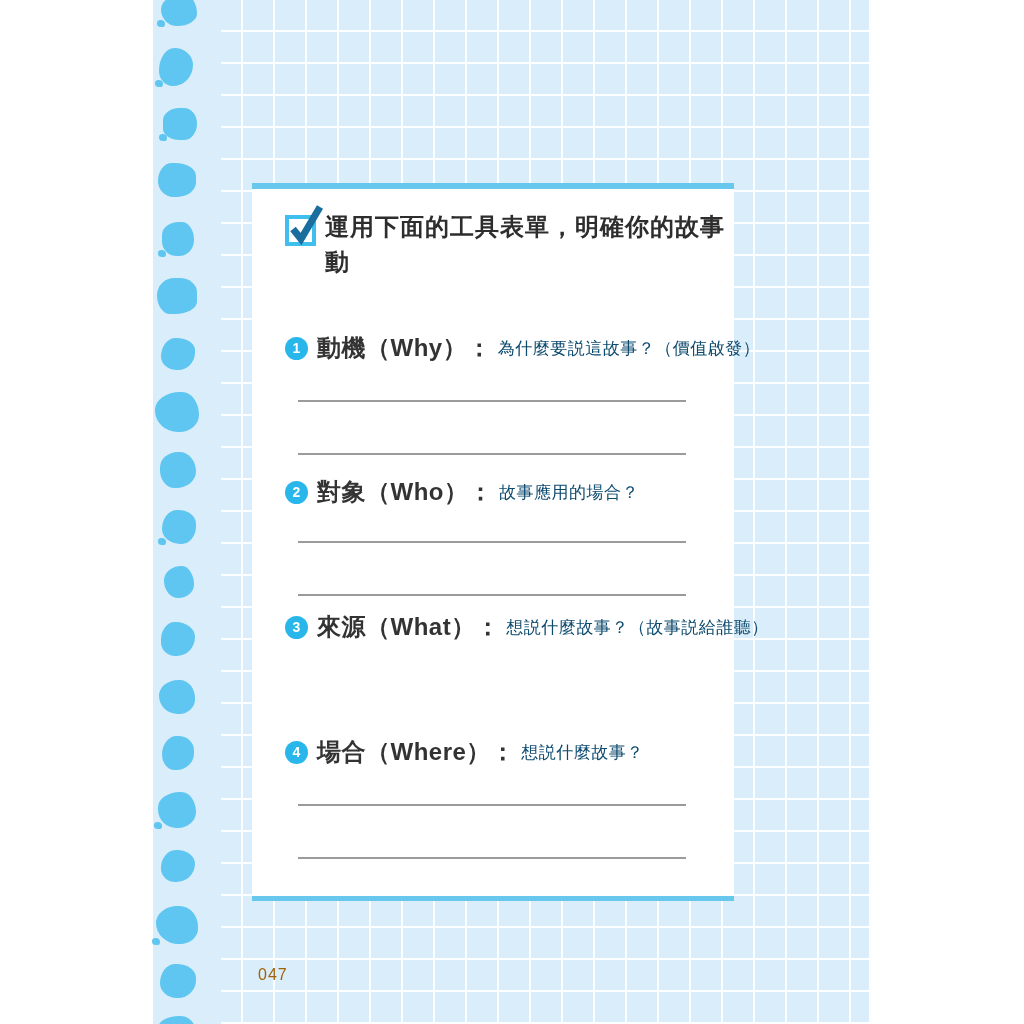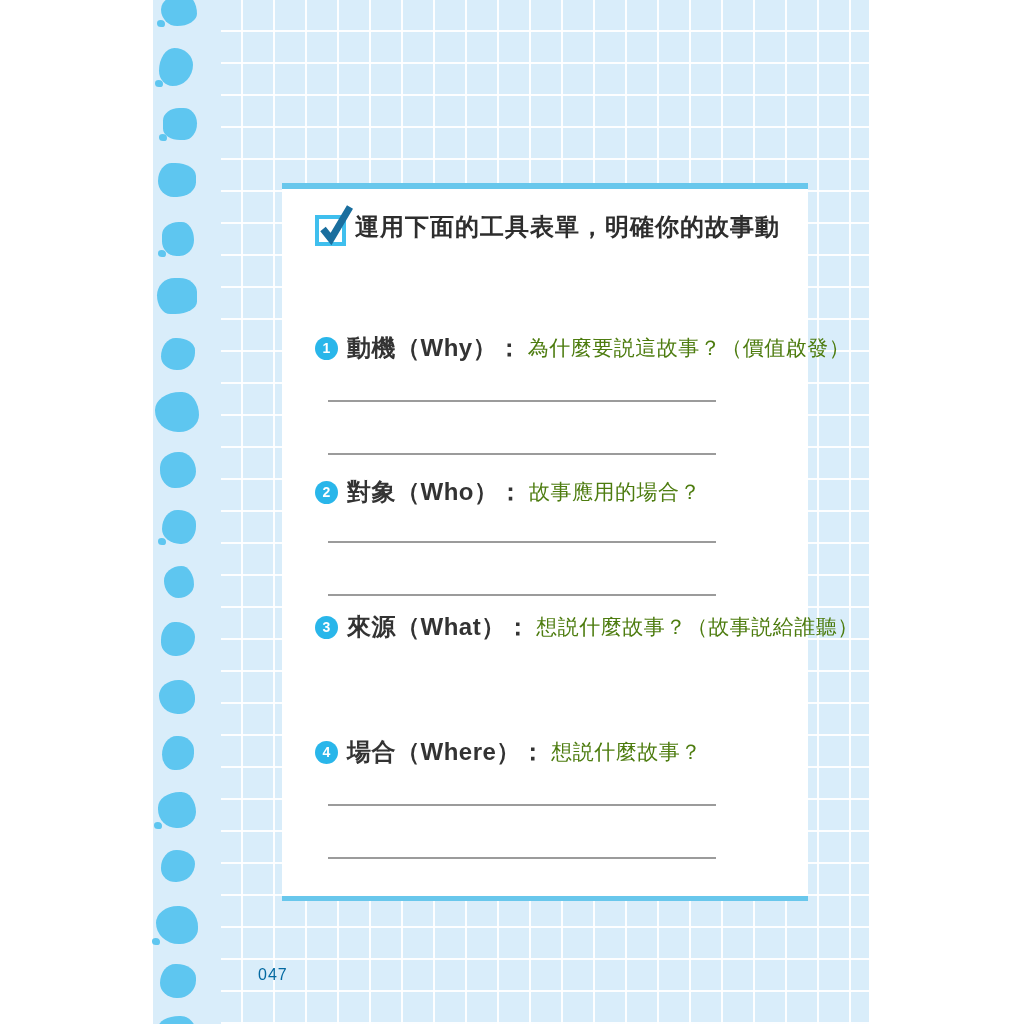--- a/index.html
+++ b/index.html
@@ -18,48 +18,47 @@
     background-image:
       linear-gradient(to right, rgba(255,255,255,.95) 2px, transparent 2px),
       linear-gradient(to bottom, rgba(255,255,255,.95) 2px, transparent 2px);
     background-size:32px 32px;
     background-position:-12px -2px;
   }
   .blobs{position:absolute;left:0;top:0;width:70px;height:1024px;}
   .blob{position:absolute;background:#5ec6f0;}
   
   .card{
-    position:absolute;left:99px;top:183px;width:526px;height:718px;
+    position:absolute;left:99px;top:183px;width:482px;height:718px;
     background:#ffffff;
-    margin-left:30px;
   }
   .card-bar-top{position:absolute;left:0;top:0;width:100%;height:6px;background:#68c7ec;}
   .card-bar-bottom{position:absolute;left:0;bottom:0;width:100%;height:5px;background:#68c7ec;}
   .title-row{position:absolute;left:31px;top:26px;display:flex;align-items:flex-start;}
   .cb-icon{width:40px;height:44px;flex:0 0 40px;margin-top:-6px;}
   .title-text{
     margin-left:2px;font-size:24px;font-weight:bold;color:#2d2d2d;
     line-height:35px;letter-spacing:1px;
   }
   .item{position:absolute;left:33px;display:flex;align-items:center;white-space:nowrap;}
   .num-circle{
     width:23px;height:23px;border-radius:50%;background:#29b6ea;
     color:#ffffff;font-size:14px;font-weight:bold;
     display:flex;align-items:center;justify-content:center;
     flex:0 0 23px;
   }
   .item-label{margin-left:9px;font-size:24px;font-weight:bold;color:#333333;letter-spacing:.5px;}
-  .item-desc{margin-left:6px;font-size:21px;color:#4d7c0f;letter-spacing:.5px;}
+  .item-desc{margin-left:6px;font-size:17px;color:#0c4a6e;letter-spacing:.5px;}
   .wline{
     position:absolute;left:46px;width:388px;height:0;
     border-bottom:2px solid #9b9b9b;
   }
   .page-number{
     position:absolute;left:105px;top:966px;
-    font-size:16px;color:#0369a1;letter-spacing:1px;
+    font-size:16px;color:#a16207;letter-spacing:1px;
   }
 </style>
 </head>
 <body>
 
 <div class="paper">
   <div class="grid"></div>
   <div class="blobs">
       <div class="blob" style="left: 8px; top: -6px; width: 36px; height: 32px; border-radius: 62% 38% 55% 45% / 48% 62% 38% 52%;"></div>
       <div class="blob" style="left: 4px; top: 20px; width: 8px; height: 7px; border-radius: 50% 60% 45% 55%;"></div>

